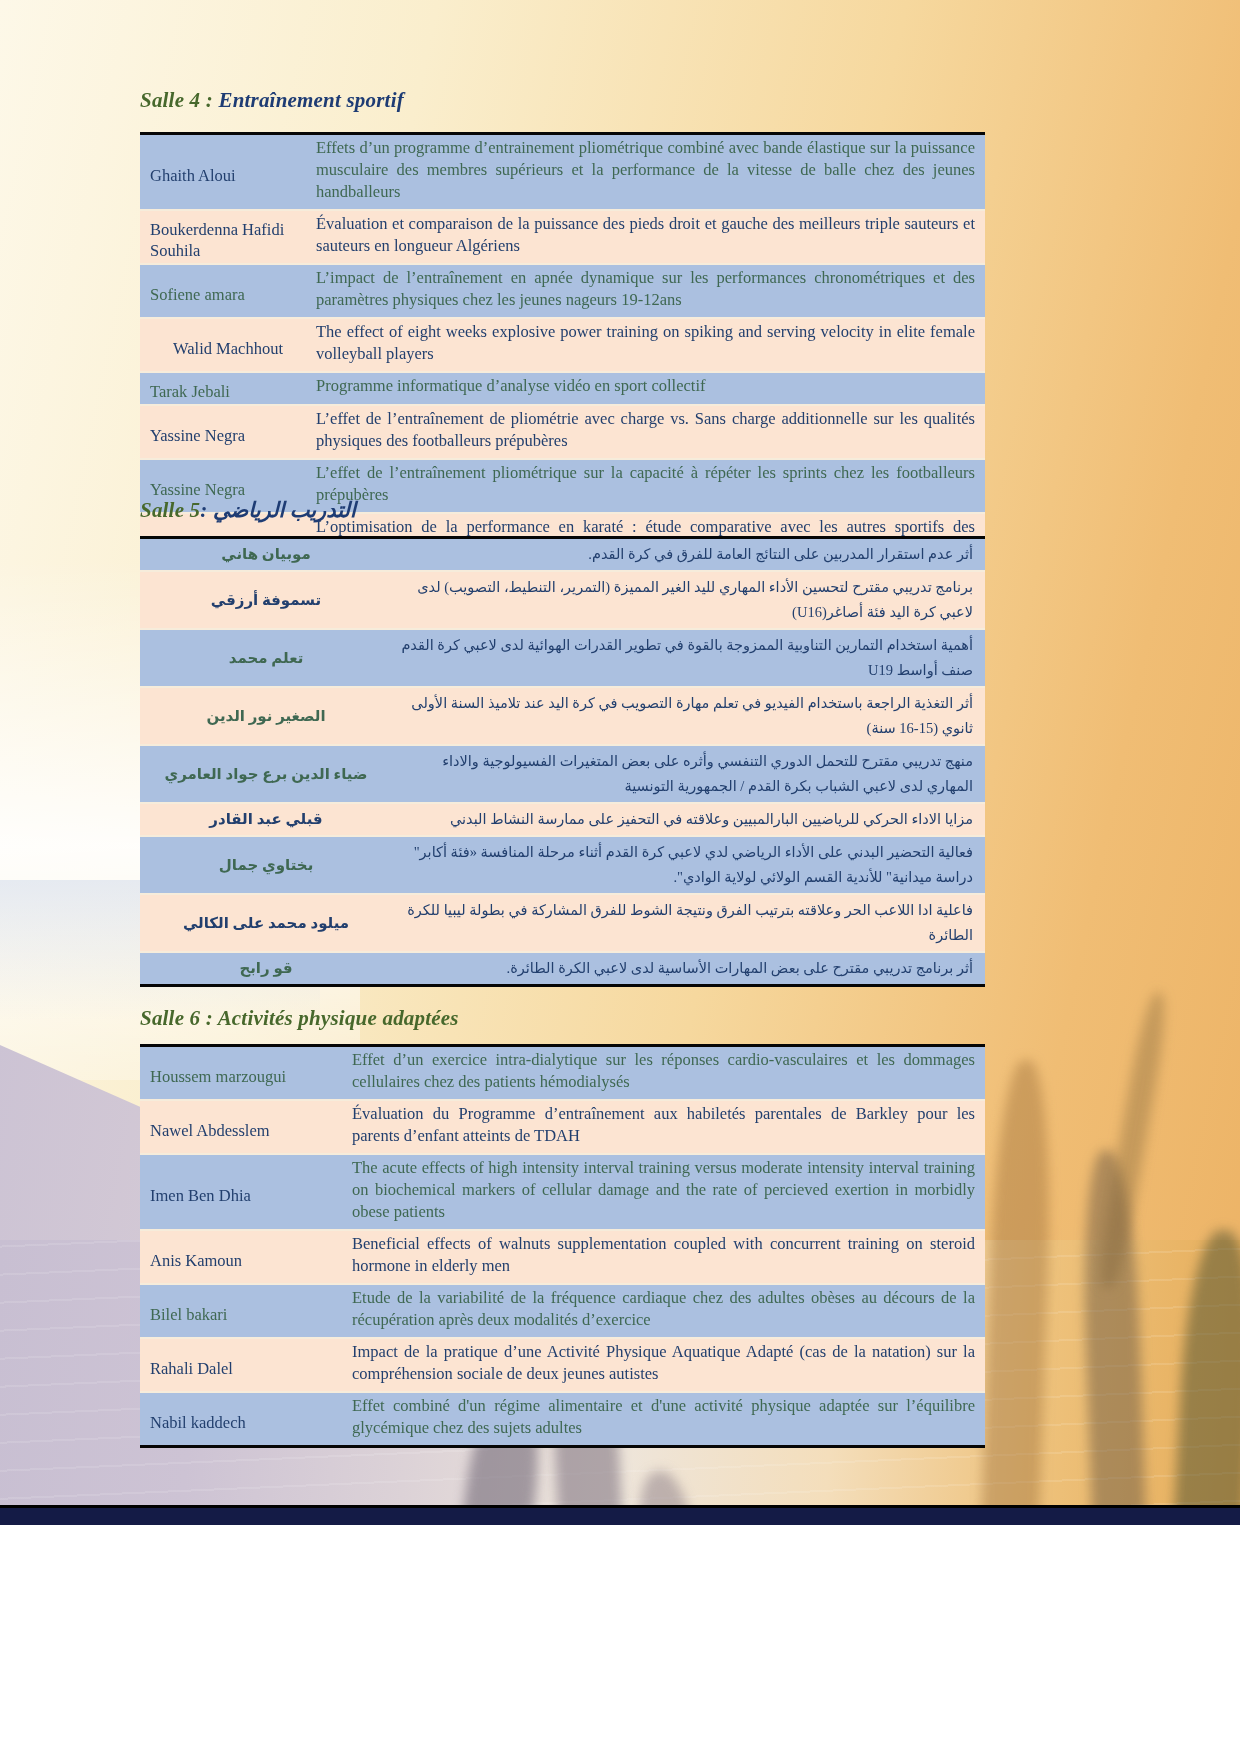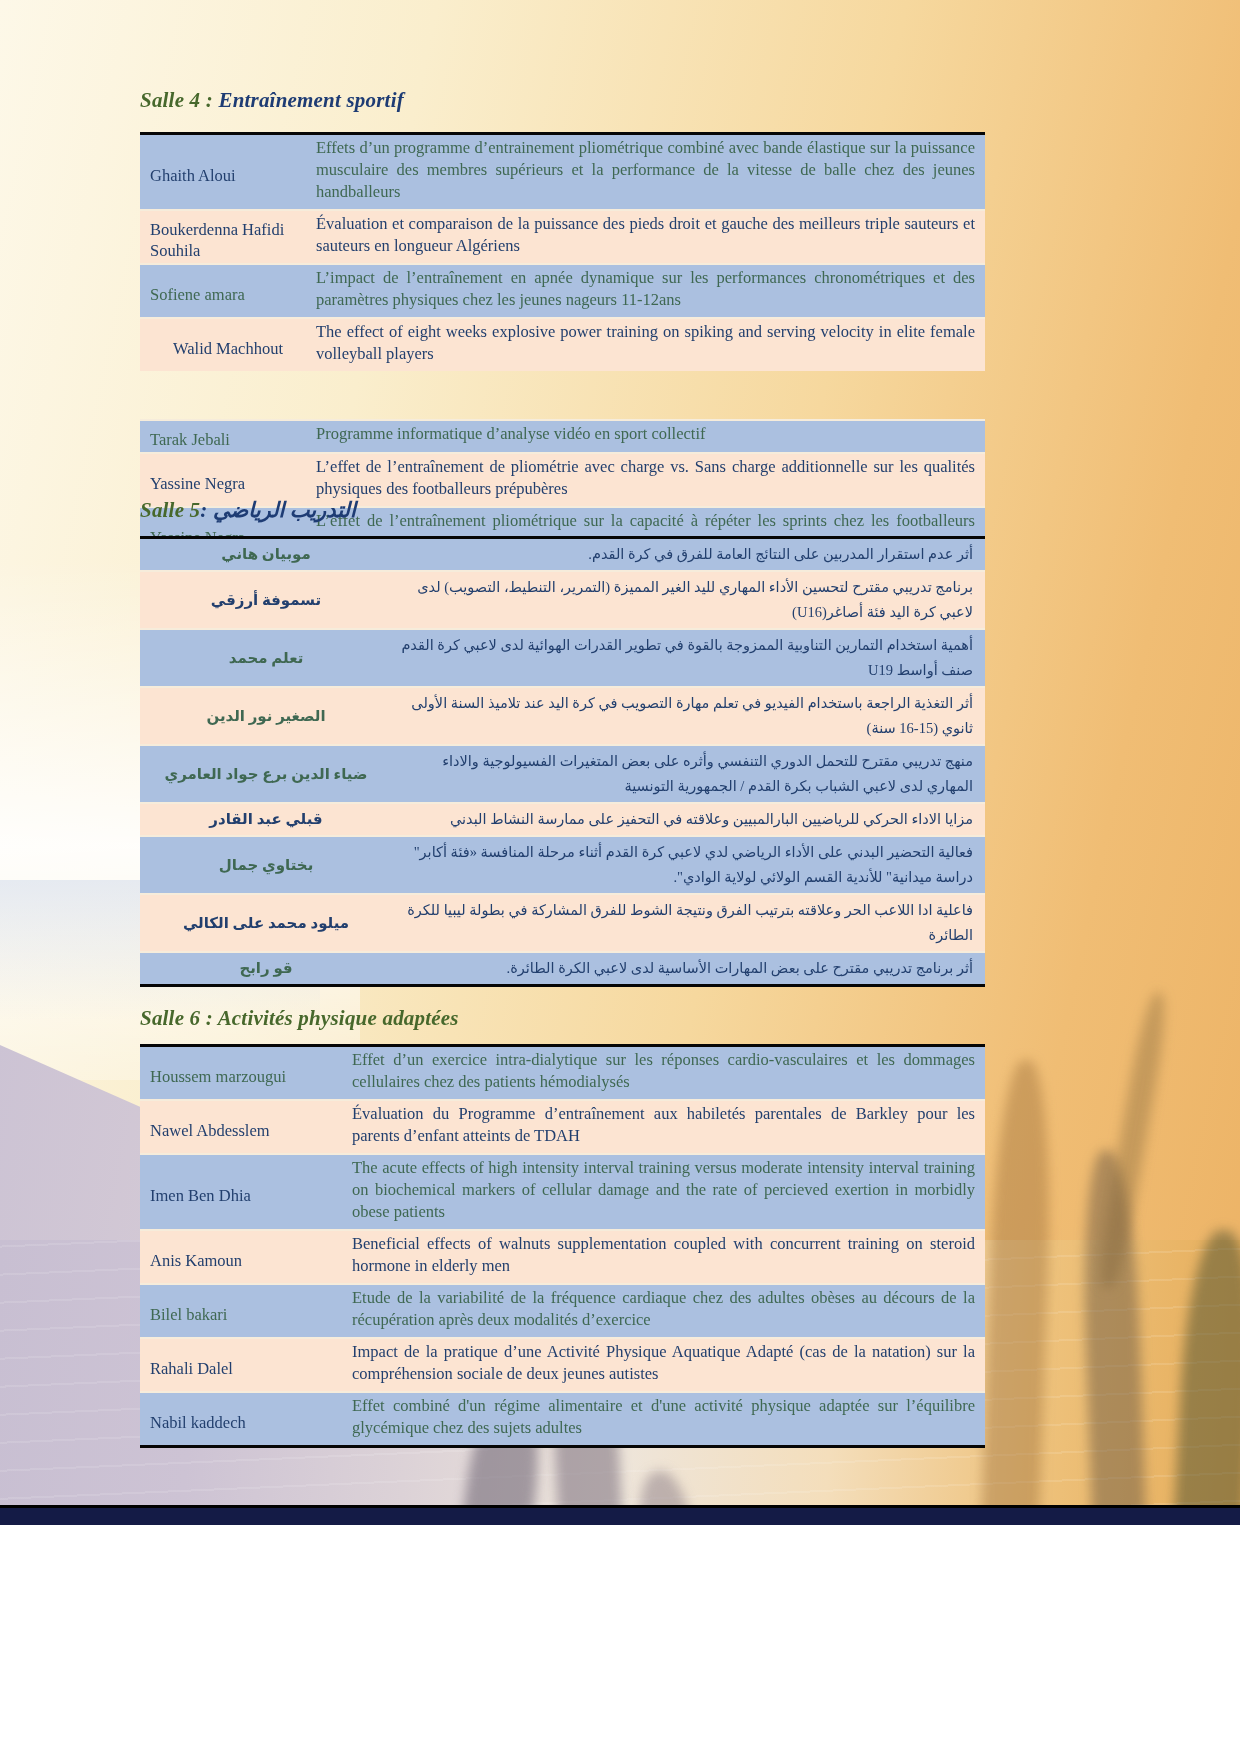--- a/index.html
+++ b/index.html
@@ -95,27 +95,27 @@
       <div class="row" style="min-height:67px;">
         <div class="cell name ink-n">Ghaith Aloui</div>
         <div class="cell title ink-g">Effets d’un programme d’entrainement pliométrique combiné avec bande élastique sur la puissance musculaire des membres supérieurs et la performance de la vitesse de balle chez des jeunes handballeurs</div>
       </div>
       <div class="row" style="min-height:46px;align-items:flex-end;">
         <div class="cell name ink-n">Boukerdenna Hafidi Souhila</div>
         <div class="cell title ink-n">Évaluation et comparaison de la puissance des pieds droit et gauche des meilleurs triple sauteurs et sauteurs en longueur Algériens</div>
       </div>
       <div class="row" style="min-height:46px;">
         <div class="cell name ink-g">Sofiene amara</div>
-        <div class="cell title ink-g">L’impact de l’entraînement en apnée dynamique sur les performances chronométriques et des paramètres physiques chez les jeunes nageurs 11-12ans</div>
+        <div class="cell title ink-g">L’impact de l’entraînement en apnée dynamique sur les performances chronométriques et des paramètres physiques chez les jeunes nageurs 19-12ans</div>
       </div>
       <div class="row" style="min-height:46px;">
         <div class="cell name ink-n center">Walid Machhout</div>
         <div class="cell title ink-n">The effect of eight weeks explosive power training on spiking and serving velocity in elite female volleyball players</div>
       </div>
-      <div class="row" style="min-height:24px;margin-top:48px;">
+      <div class="row" style="min-height:24px;">
         <div class="cell name ink-g">Tarak Jebali</div>
         <div class="cell title ink-g">Programme informatique d’analyse vidéo en sport collectif</div>
       </div>
       <div class="row" style="min-height:46px;">
         <div class="cell name ink-n">Yassine Negra</div>
         <div class="cell title ink-n">L’effet de l’entraînement de pliométrie avec charge vs. Sans charge additionnelle sur les qualités physiques des footballeurs prépubères</div>
       </div>
       <div class="row" style="min-height:48px;">
         <div class="cell name ink-g">Yassine Negra</div>
         <div class="cell title ink-g">L’effet de l’entraînement pliométrique sur la capacité à répéter les sprints chez les footballeurs prépubères</div>

